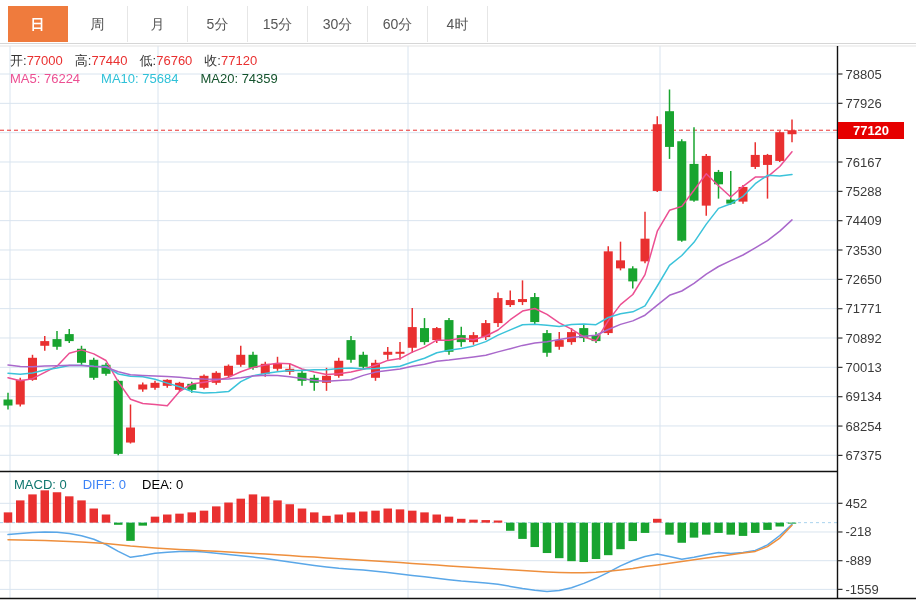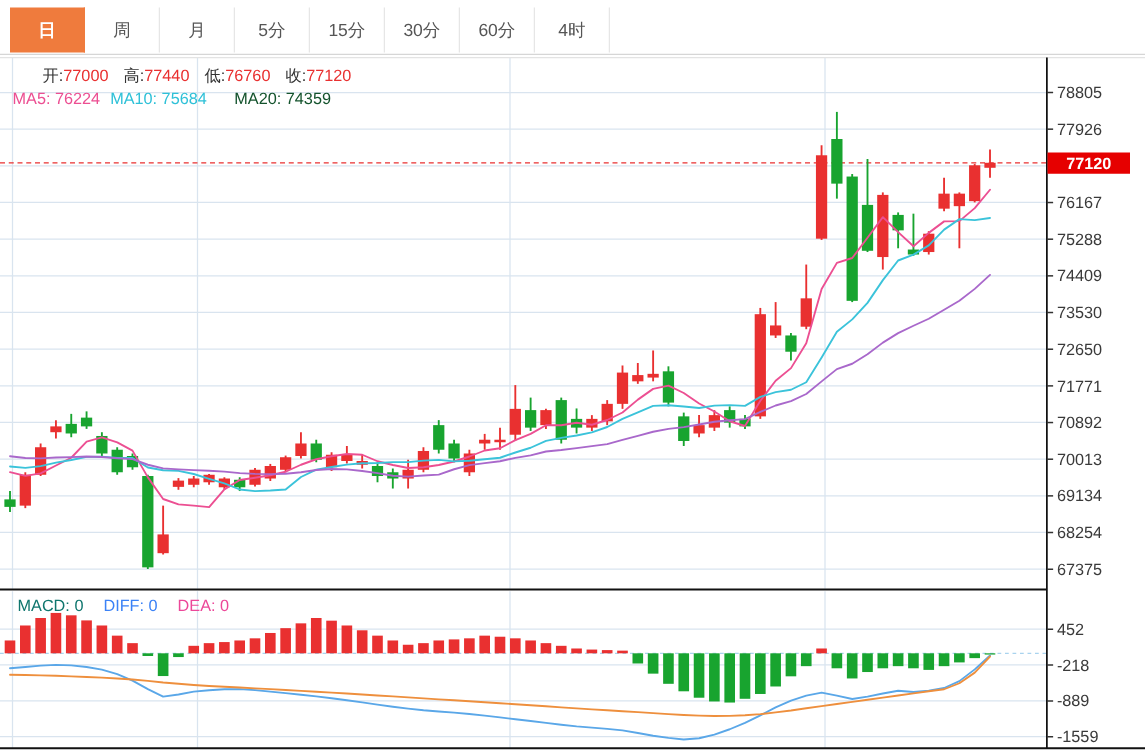--- a/index.html
+++ b/index.html
@@ -5,21 +5,21 @@
   html,body{margin:0;padding:0;background:#fff;}
   .stage{position:relative;width:916px;height:605px;background:#fff;overflow:hidden;
          font-family:"Liberation Sans",sans-serif;-webkit-font-smoothing:antialiased;}
   .tabbar{position:absolute;left:0;top:0;width:916px;height:44px;background:#fff;
           border-bottom:1px solid #d6d6d6;box-sizing:border-box;display:flex;align-items:flex-start;padding-left:8px;}
   .tab{width:60px;height:36px;margin-top:6px;line-height:36px;text-align:center;font-size:14px;color:#555;
        border-right:1px solid #e6e6e6;box-sizing:border-box;cursor:pointer;background:#fff;}
   .tab.selected{background:#ef7b3d;color:#fff;border-right-color:#ef7b3d;font-weight:bold;}
   .chart-svg{position:absolute;left:0;top:0;}
   .row{position:absolute;font-size:13px;white-space:nowrap;z-index:3;}
-  .ohlc-row{left:10px;top:52px;padding-left:24px;}
+  .ohlc-row{left:10px;top:52px;}
   .ma-row{left:10px;top:71px;}
   .macd-row{left:14px;top:477px;}
   .seg{margin-right:14px;}
   .seg .lab{color:#333;}
   .price-tag{position:absolute;left:838px;top:122px;width:66px;height:17px;background:#e60000;color:#fff;
              font-size:13px;font-weight:bold;line-height:17px;text-align:center;z-index:4;}
 </style>
 </head>
 <body>
 
@@ -298,17 +298,17 @@
       <div class="tab">周</div>
       <div class="tab">月</div>
       <div class="tab">5分</div>
       <div class="tab">15分</div>
       <div class="tab">30分</div>
       <div class="tab">60分</div>
       <div class="tab">4时</div>
     </div>
 
   <div class="row ohlc-row"><span class="seg" style="margin-right: 12px;"><span class="lab">开:</span><span style="color: rgb(233, 48, 48);">77000</span></span><span class="seg" style="margin-right: 12px;"><span class="lab">高:</span><span style="color: rgb(233, 48, 48);">77440</span></span><span class="seg" style="margin-right: 12px;"><span class="lab">低:</span><span style="color: rgb(233, 48, 48);">76760</span></span><span class="seg" style="margin-right: 12px;"><span class="lab">收:</span><span style="color: rgb(233, 48, 48);">77120</span></span></div>
-  <div class="row ma-row"><span class="seg" style="margin-right: 8px; color: rgb(236, 79, 146);">MA5: 76224</span><span class="seg" style="margin-right: 22px; color: rgb(47, 193, 216);">MA10: 75684</span><span class="seg" style="margin-right: 14px; color: #14532d;">MA20: 74359</span></div>
-  <div class="row macd-row"><span class="seg" style="margin-right: 16px; color: #0f766e;">MACD: 0</span><span class="seg" style="margin-right: 16px; color: #3b82f6;">DIFF: 0</span><span class="seg" style="margin-right: 16px; color: #ec4899;">DEA: 0</span></div>
+  <div class="row ma-row"><span class="seg" style="margin-right: 21px; color: rgb(236, 79, 146);">MA5: 76224</span><span class="seg" style="margin-right: 22px; color: rgb(47, 193, 216);">MA10: 75684</span><span class="seg" style="margin-right: 14px; color: #14532d;">MA20: 74359</span></div>
+  <div class="row macd-row"><span class="seg" style="margin-right: 16px; color: #0f766e;">MACD: 0</span><span class="seg" style="margin-right: 16px; color: #3b82f6;">DIFF: 0</span><span class="seg" style="margin-right: 16px; color: #000000;">DEA: 0</span></div>
 
   <div class="price-tag">77120</div>
 </div>
 
 </body></html>

